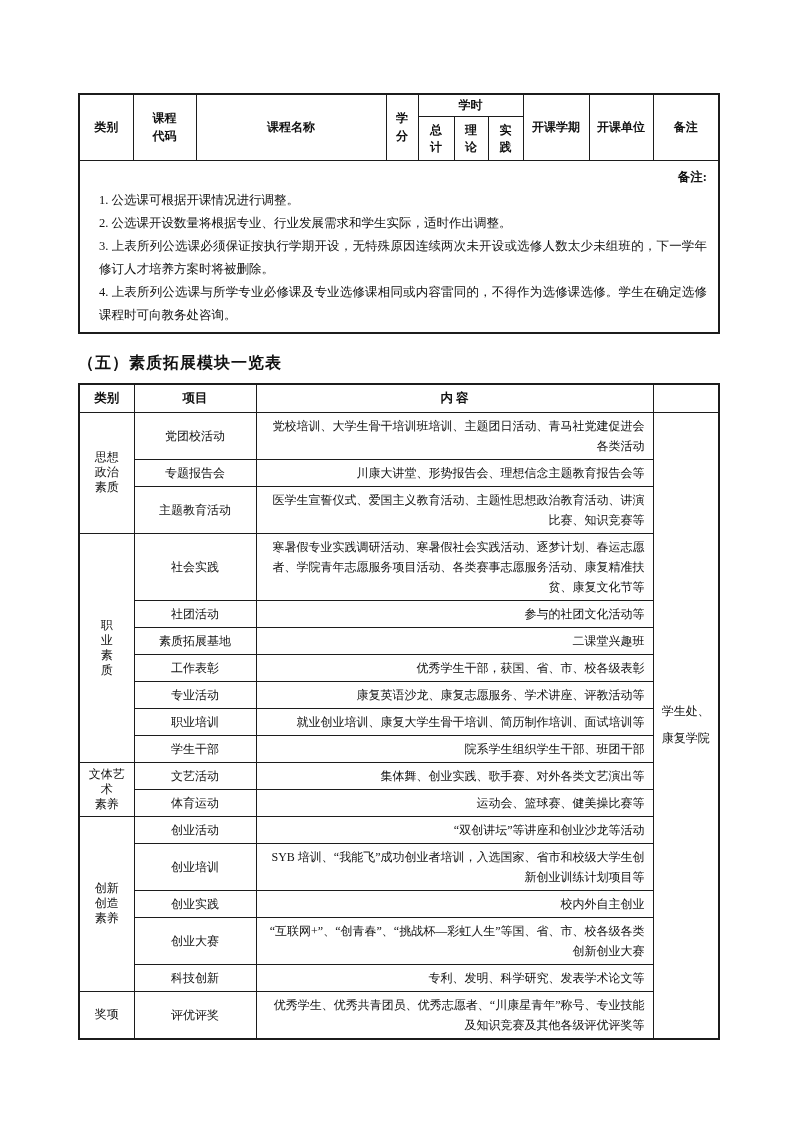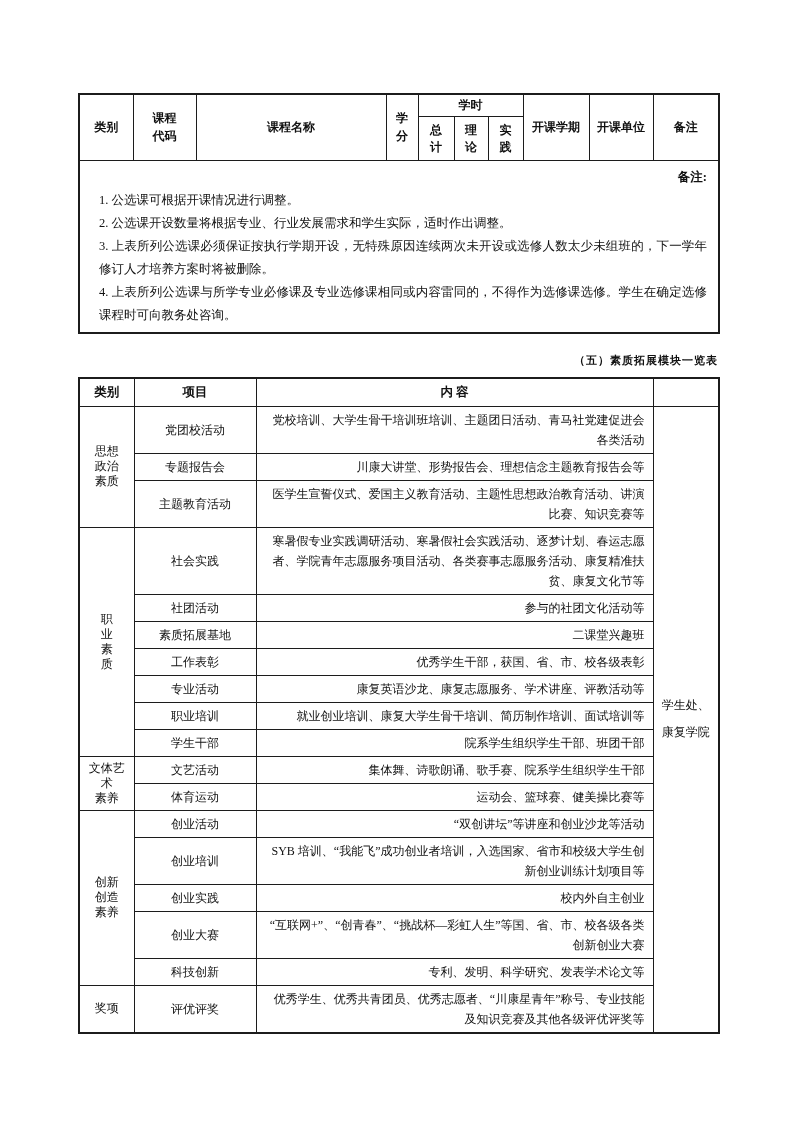--- a/index.html
+++ b/index.html
@@ -47,22 +47,22 @@
     padding: 5px 11px;
     font-size: 12.5px;
     line-height: 23px;
   }
   .notes-title { font-weight: bold; text-align: right; }
   .note-line { text-align: justify; margin-left: 8px; }
 
   
   .section-title {
     margin: 19px 0 9px 0;
-    text-align: right;
-    font-size: 11px;
+    text-align: left;
+    font-size: 16px;
     font-weight: bold;
     letter-spacing: 1px;
   }
 
   
   .t2 th { height: 28px; font-size: 12.5px; }
   .t2 td { line-height: 20px; }
   .t2 .cat {
     text-align: center;
     white-space: pre-line;
@@ -203,21 +203,21 @@
       </tr>
       <tr>
         <td class="proj">学生干部</td>
         <td class="cont">院系学生组织学生干部、班团干部</td>
       </tr>
 
       <tr>
         <td class="cat" rowspan="2">文体艺术
 素养</td>
         <td class="proj">文艺活动</td>
-        <td class="cont">集体舞、诗歌朗诵、歌手赛、院系学生组织学生干部</td>
+        <td class="cont">集体舞、创业实践、歌手赛、对外各类文艺演出等</td>
       </tr>
       <tr>
         <td class="proj">体育运动</td>
         <td class="cont">运动会、篮球赛、健美操比赛等</td>
       </tr>
 
       <tr>
         <td class="cat" rowspan="5">创新
 创造
 素养</td>

